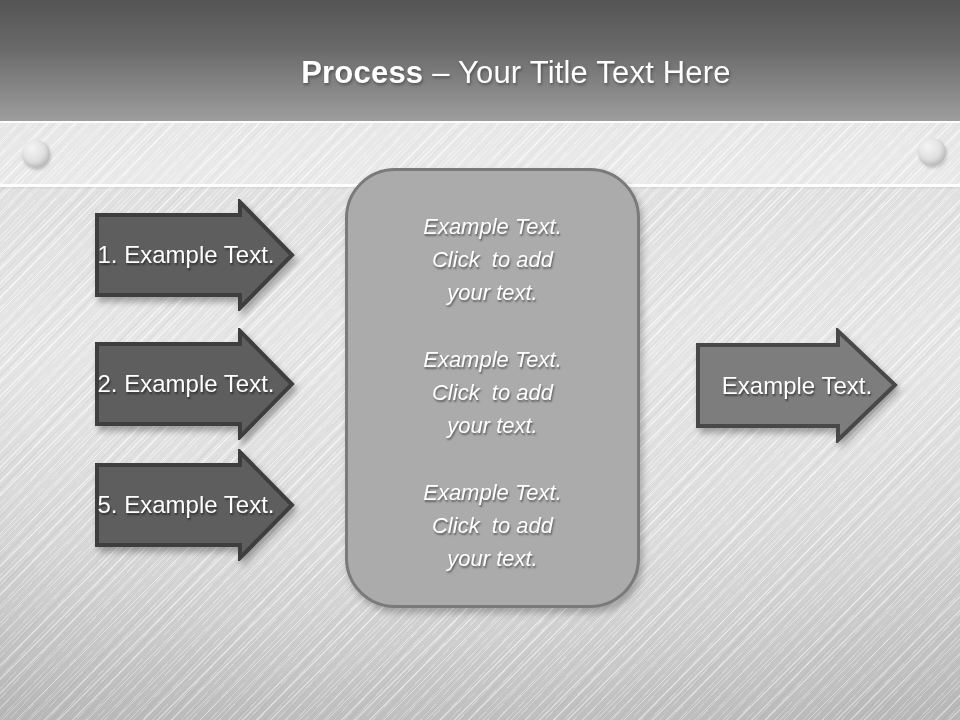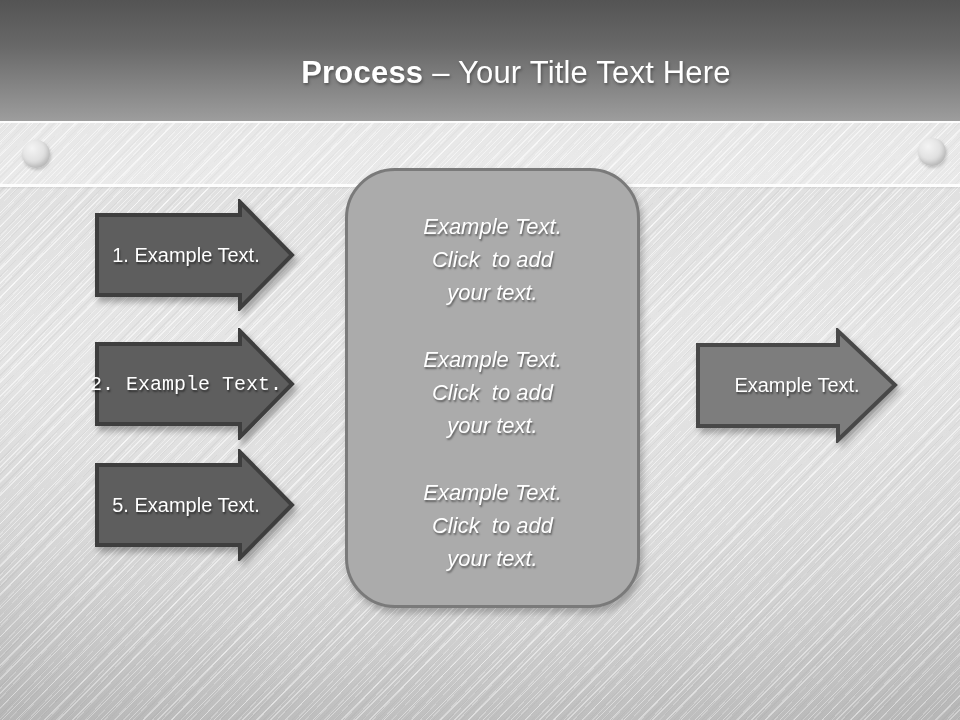--- a/index.html
+++ b/index.html
@@ -42,26 +42,26 @@
     box-shadow:inset -2px -3px 4px rgba(0,0,0,0.12), 1px 2px 3px rgba(0,0,0,0.18);
   }
   .rivet.left  { left:22px;  top:140px; }
   .rivet.right { left:918px; top:138px; }
 
   
   .arrow { position:absolute; z-index:4; }
   .arrow svg { display:block; filter:drop-shadow(3px 5px 3px rgba(0,0,0,0.30)); }
   .arrow .shape-label {
     position:absolute; inset:0; display:flex; align-items:center; justify-content:center;
-    color:#fff; font-size:20px; text-shadow:1px 2px 2px rgba(0,0,0,0.5); white-space:nowrap;
+    color:#fff; font-size:24px; text-shadow:1px 2px 2px rgba(0,0,0,0.5); white-space:nowrap;
   }
   .arrow.a-left  { left:95px; width:200px; height:112px; }
   .arrow.a-left .shape-label { padding-right:18px; }
   .arrow.a1 { top:199px; }
-  .arrow.a2 { top:328px;font-family:Liberation Mono, monospace; }
+  .arrow.a2 { top:328px; }
   .arrow.a3 { top:449px; }
   .arrow.a-right { left:696px; top:328px; width:202px; height:115px; }
 
   
   .center-box {
     position:absolute; left:345px; top:168px; width:295px; height:440px; z-index:4;
     box-sizing:border-box; border:3px solid #7a7a7a; border-radius:50px;
     background:#ababab; box-shadow:3px 5px 7px rgba(0,0,0,0.25);
     display:flex; flex-direction:column; align-items:center; justify-content:center;
     gap:34px; padding:8px 18px 0 18px;

